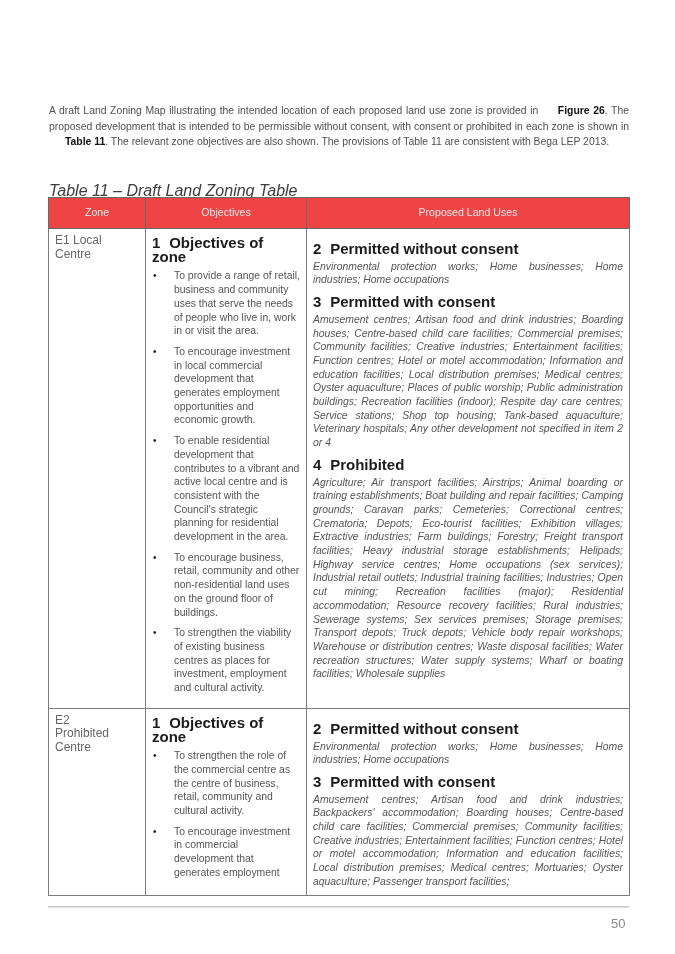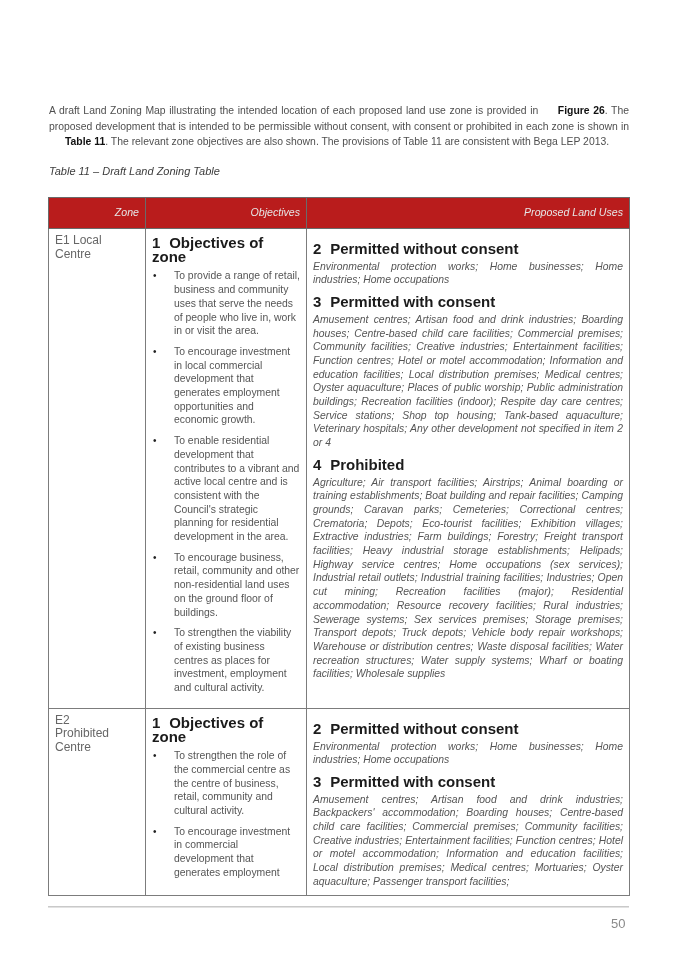--- a/index.html
+++ b/index.html
@@ -6,34 +6,34 @@
   body {
     width: 675px; height: 954px; position: relative; overflow: hidden;
     font-family: "Liberation Sans", sans-serif; color: #4a4a4a;
   }
   .intro {
     position: absolute; left: 49px; top: 93px; width: 580px;
     font-size: 10.4px; line-height: 15.4px; text-align: justify; color: #4f4f4f;
   }
   .intro b { color: #111; font-weight: bold; padding-left: 16px; }
   .caption {
-    position: absolute; left: 49px; top: 165px;
-    font-size: 11px; font-style: italic; color: #3c3c3c;
+    position: absolute; left: 49px; top: 182px;
+    font-size: 16px; font-style: italic; color: #3c3c3c;
   }
   table.zoning {
     position: absolute; left: 48px; top: 197px; width: 581px;
     border-collapse: collapse; table-layout: fixed;
     font-size: 10.4px; line-height: 13.7px;
   }
   table.zoning col.c1 { width: 97px; }
   table.zoning col.c2 { width: 161px; }
   table.zoning col.c3 { width: 323px; }
   table.zoning th {
-    background: #b91c1c; color: #e6e6e6; font-weight: normal; text-align: right;
-    height: 30px; padding: 0 6px; border: 1.5px solid #6a6a6a; font-size: 10.6px; font-style: italic;
+    background: #ef4444; color: #e6e6e6; font-weight: normal; text-align: center;
+    height: 30px; padding: 0 6px; border: 1.5px solid #6a6a6a; font-size: 10.6px;
   }
   table.zoning td {
     vertical-align: top; border: 1.5px solid #7c7c7c; padding: 5px 6px 6px 6px;
     color: #555;
   }
   .zone-name { color: #666; font-size: 12px; line-height: 13.6px; }
   .obj-heading, .use-heading {
     font-weight: bold; color: #1b1b1b; font-size: 15px; margin: 2px 0 6px 0;
   }
   .use-heading { margin: 8px 0 4px 0; }

